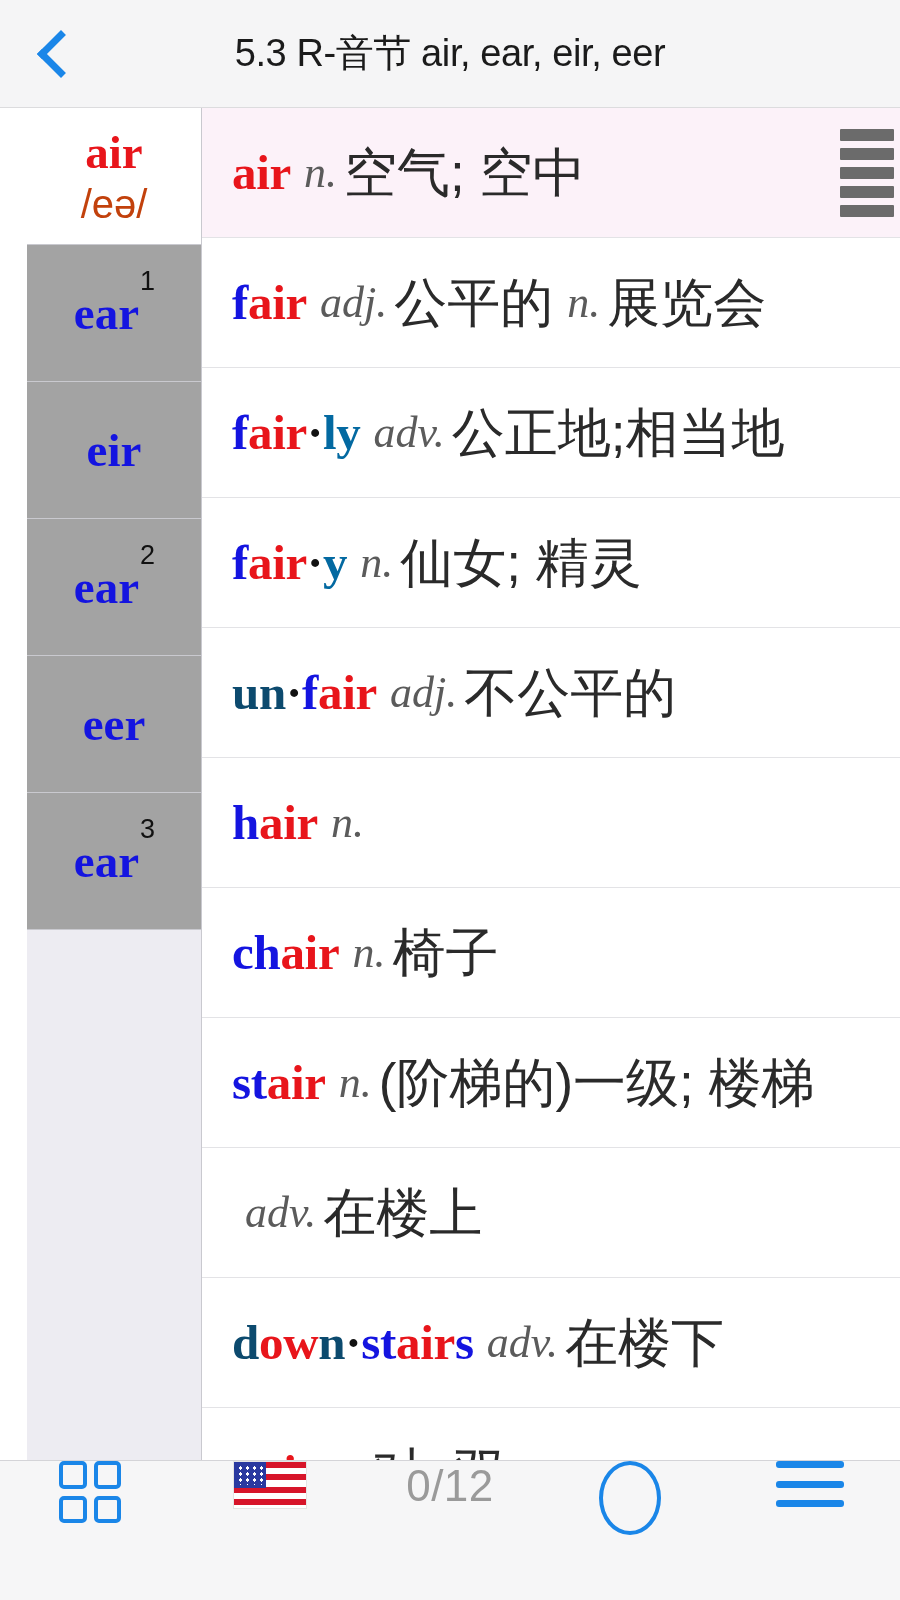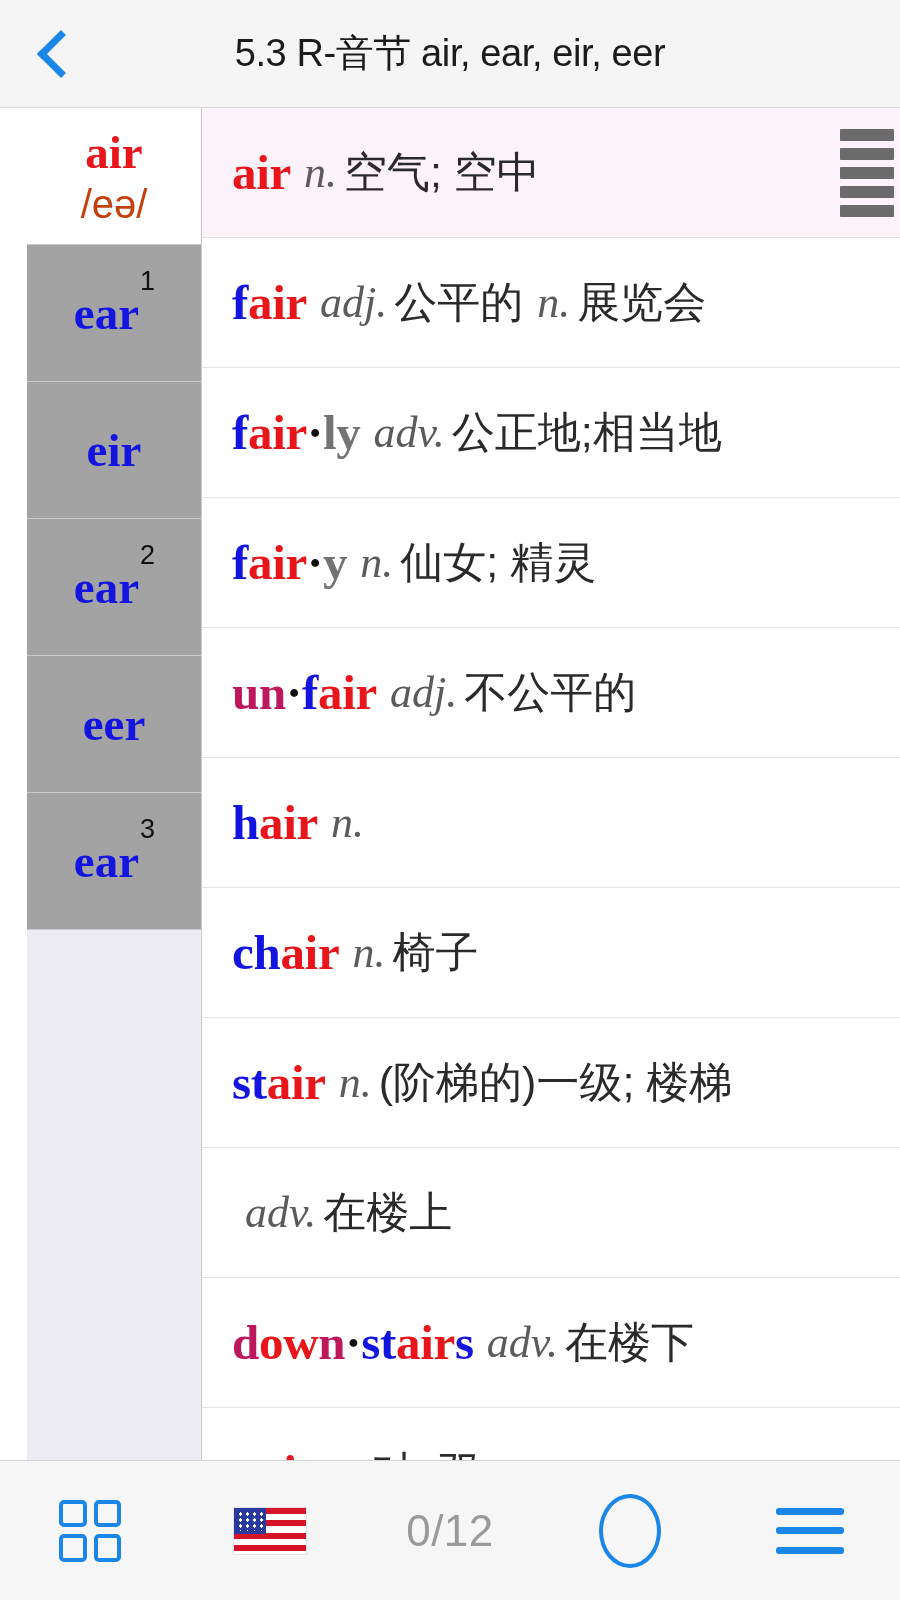--- a/index.html
+++ b/index.html
@@ -131,30 +131,30 @@
     font-family:"Liberation Serif", serif;
     font-style:italic;
     font-size:44px;
     color:#5b5b5b;
     margin-left:13px;
     margin-right:7px;
     line-height:1;
   }
   .mean {
     font-family:"Liberation Sans", sans-serif;
-    font-size:43px;
+    font-size:53px;
     color:#2a2a2a;
     line-height:1;
   }
   .mean + .pos { margin-left:14px; }
 
   .c-red   { color:#e8151b; }
   .c-blue  { color:#1414e0; }
-  .c-green { color:#be185d; }
-  .c-black { color:#737373; }
+  .c-green { color:#0c4a6e; }
+  .c-black { color:#0369a1; }
   .dot { color:#111111; }
 
   
   .drag-handle {
     position:absolute;
     right:6px; top:50%;
     transform:translateY(-50%);
     width:54px; height:88px;
     display:flex; flex-direction:column;
     justify-content:space-between;
@@ -169,21 +169,21 @@
 
   
   .bottombar {
     height:140px; flex:0 0 140px;
     background:#f6f6f7;
     border-top:1px solid #d4d4d8;
     display:flex; align-items:center;
   }
   .bb-cell {
     flex:1 1 0;
-    display:flex; align-items:center; justify-content:center;
+    display:flex; justify-content:center;
     height:100%;
     cursor:pointer;
   }
   
   .grid-icon {
     width:62px; height:62px;
     display:grid;
     grid-template-columns:1fr 1fr;
     grid-template-rows:1fr 1fr;
     gap:7px;

